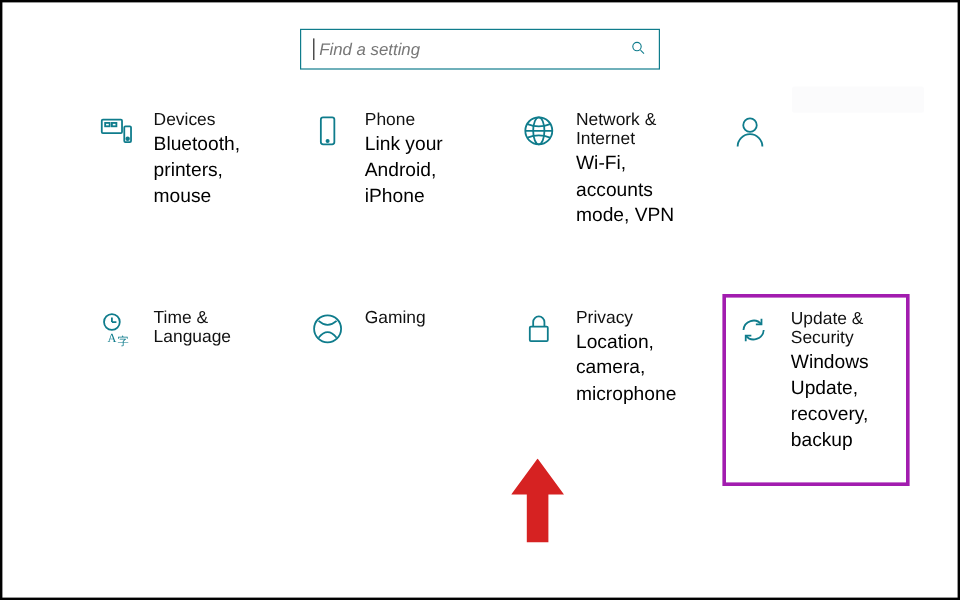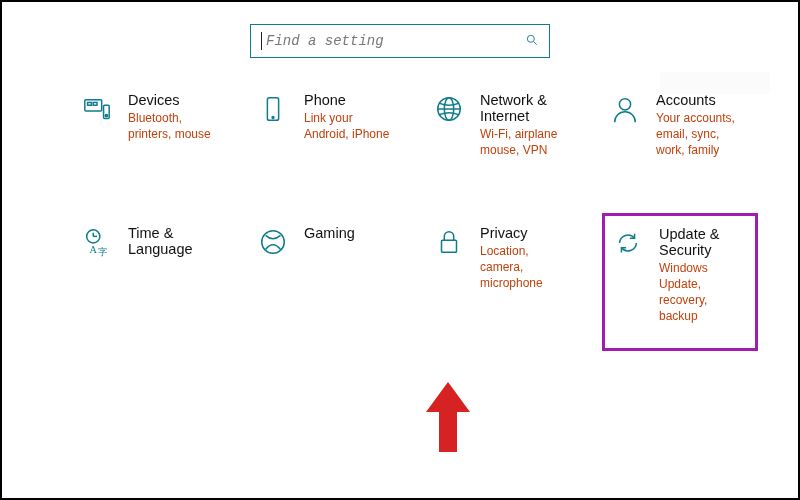--- a/index.html
+++ b/index.html
@@ -33,21 +33,20 @@
     margin-right: 4px;
   }
   .search-box input {
     border: none;
     outline: none;
     flex: 1;
     font-size: 14px;
     color: #6d28d9;
     background: transparent;
     font-style: italic;
-    font-family: Liberation Mono, monospace;
   }
   .search-box input::placeholder { color: #777; font-style: italic; }
   .search-icon {
     color: #0f7c8c;
     font-size: 13px;
   }
   .grid {
     position: absolute;
     left: 72px;
     top: 84px;
@@ -74,21 +73,21 @@
     height: 34px;
     display: flex;
     align-items: center;
     justify-content: center;
     flex-shrink: 0;
     color: #0f7c8c;
   }
   .icon-slot svg { width: 30px; height: 30px; stroke: #0f7c8c; fill: none; stroke-width: 1.6; }
   .tile-text { display: flex; flex-direction: column; gap: 2px; padding-top: 0; max-width: 170px;}
   .tile-title { font-size: 14.5px; color: #111; font-weight: 400; }
-  .tile-desc  { font-size: 12px; color: #c2410c; line-height: 1.35; }
+  .tile-desc  { font-size: 16px; color: #000000; line-height: 1.35; }
 
   .annot-arrow {
     position: absolute;
     left: 424px;
     top: 380px;
     width: 44px;
     height: 70px;
     pointer-events: none;
   }
   .annot-arrow svg { width: 44px; height: 70px; }
@@ -158,35 +157,31 @@
       <svg viewBox="0 0 32 32">
         <circle cx="16" cy="16" r="12"></circle>
         <ellipse cx="16" cy="16" rx="5" ry="12"></ellipse>
         <line x1="4" y1="16" x2="28" y2="16"></line>
         <path d="M6 10 Q16 14 26 10"></path>
         <path d="M6 22 Q16 18 26 22"></path>
       </svg>
     </span>
     <div class="tile-text">
       <span class="tile-title">Network &amp; Internet</span>
-      <span class="tile-desc">Wi-Fi, airplane mouse, VPN</span>
+      <span class="tile-desc">Wi-Fi, accounts mode, VPN</span>
     </div>
   </div>
 
   <div class="tile">
     <span class="icon-slot">
       <svg viewBox="0 0 32 32">
         <circle cx="16" cy="11" r="6"></circle>
         <path d="M5 30 a11 11 0 0 1 22 0"></path>
       </svg>
     </span>
-    <div class="tile-text">
-      <span class="tile-title">Accounts</span>
-      <span class="tile-desc">Your accounts, email, sync, work, family</span>
-    </div>
   </div>
 
   <div class="tile">
     <span class="icon-slot">
       <svg viewBox="0 0 32 32">
         <circle cx="12" cy="10" r="7"></circle>
         <line x1="12" y1="10" x2="12" y2="6"></line>
         <line x1="12" y1="10" x2="16" y2="10"></line>
         <text x="8" y="28" font-size="11" fill="#0f7c8c" stroke="none" font-family="Segoe UI">A</text>
         <text x="17" y="30" font-size="10" fill="#0f7c8c" stroke="none" font-family="Segoe UI">字</text>

